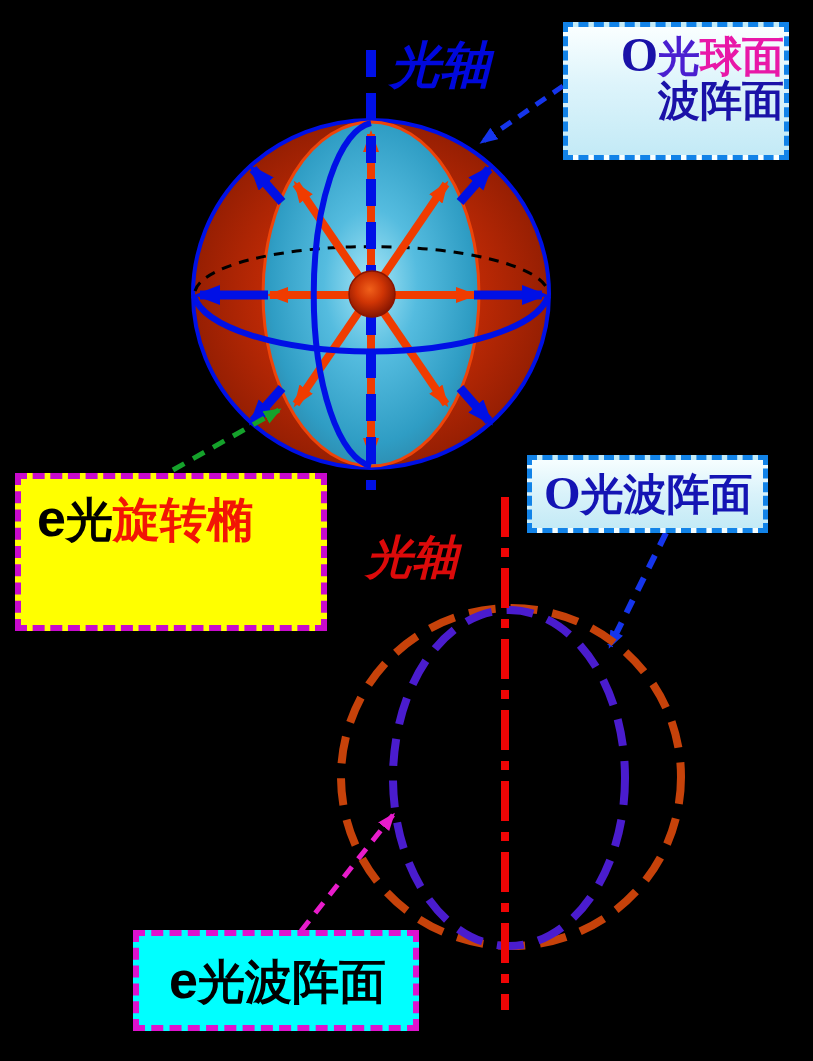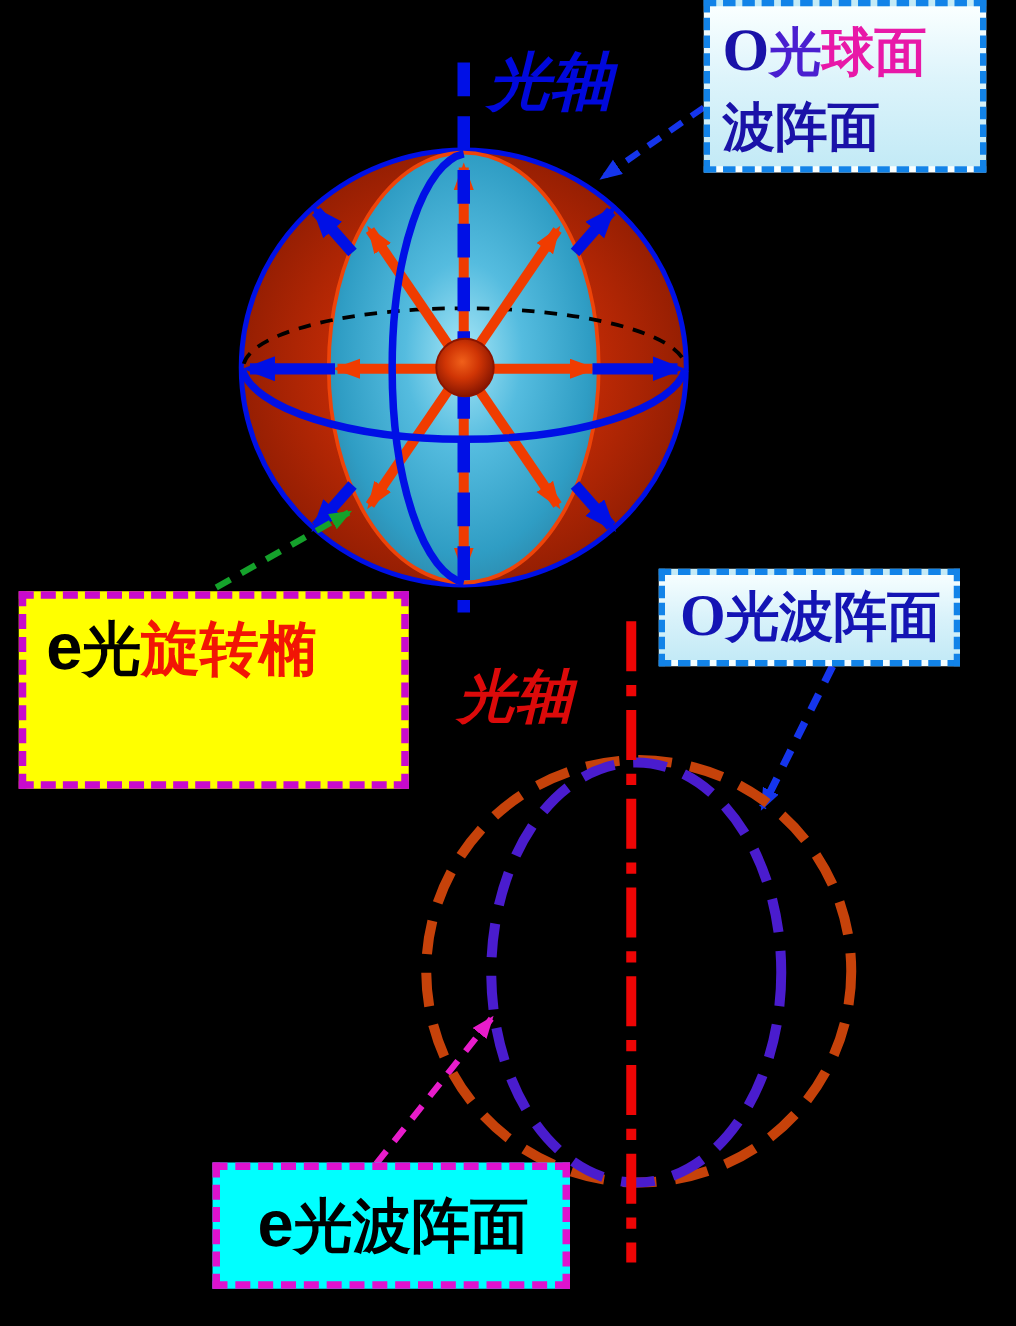--- a/index.html
+++ b/index.html
@@ -6,24 +6,24 @@
   #stage{
     position:relative;width:813px;height:1061px;background:#000;overflow:hidden;
     font-family:"Liberation Serif","DejaVu Serif",serif;
   }
   #diagram-svg{position:absolute;left:0;top:0;}
   .label-box{position:absolute;box-sizing:border-box;}
   .axis-text{position:absolute;font-weight:bold;white-space:nowrap;font-style:italic;}
 
   
   #o-sphere-box{
-    left:563px;top:0;width:226px;height:138px;
+    left:563px;top:22px;width:226px;height:138px;
     border:5px dashed #1283E8;
     background:linear-gradient(180deg,#FAFFFF 0%,#DDF4FB 45%,#C3EAF6 100%);
-    padding:6px 0 0 10px;line-height:60px;font-size:42px;font-weight:bold;
+    padding:6px 0 0 10px;line-height:44px;font-size:42px;font-weight:bold;text-align:right;
   }
   #o-sphere-box .cap{font-size:48px;}
   .c-navy{color:#1A12A8;}
   .c-violet{color:#4A1FD0;}
   .c-magenta{color:#E818A8;}
   .c-red{color:#F21505;}
   .c-black{color:#000000;}
   .e-sans{font-family:"Liberation Sans","DejaVu Sans",sans-serif;font-weight:bold;font-size:52px;}
 
   
@@ -39,21 +39,21 @@
     border:5px dashed #1283E8;
     background:linear-gradient(180deg,#F6FEFF 0%,#D9F2FA 50%,#C3EAF6 100%);
     padding:0 0 0 12px;line-height:66px;font-size:43px;font-weight:bold;color:#1414B4;
   }
   #o-wave-box .cap{font-size:47px;}
 
   
   #e-wave-box{
     left:133px;top:930px;width:286px;height:101px;
     border:6px dashed #DE12CE;background:#00FFFF;
-    padding:0 0 0 30px;line-height:88px;font-size:47px;font-weight:bold;color:#000;margin-left:37px;
+    padding:0 0 0 30px;line-height:88px;font-size:47px;font-weight:bold;color:#000;
   }
 
   #top-axis-text{left:390px;top:32px;font-size:50px;color:#0008DC;}
   #bottom-axis-text{left:366px;top:527px;font-size:46px;color:#DC0A0A;}
 </style>
 </head>
 <body>
 
 <div id="stage">
 

